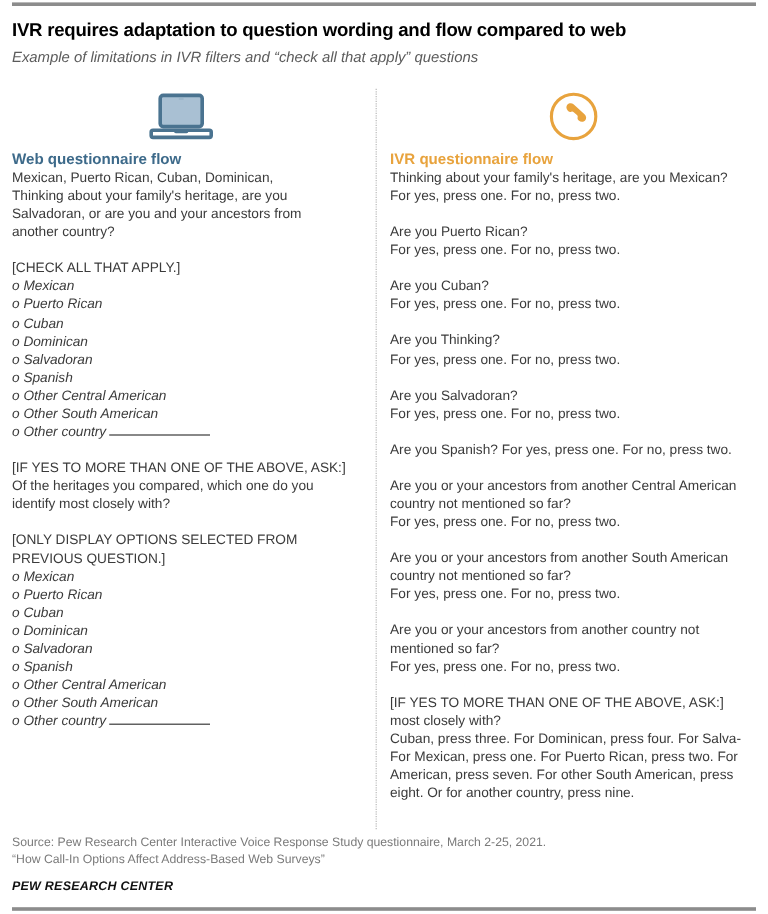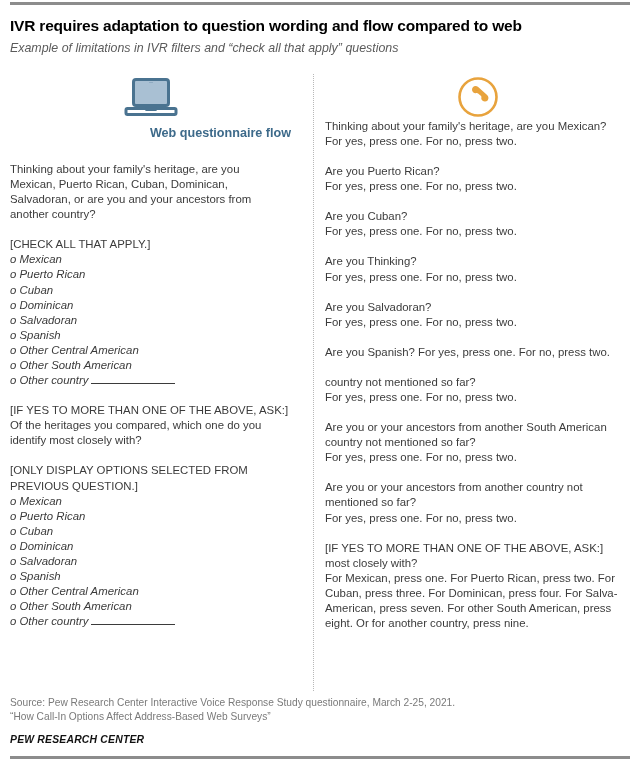--- a/index.html
+++ b/index.html
@@ -77,25 +77,25 @@
   }
 
   .icon-wrap {
     display: flex;
     justify-content: center;
     align-items: flex-end;
     height: 48px;
   }
 
   .col-head {
-    text-align: right;
+    text-align: left;
     font-size: 12.6px;
     font-weight: bold;
     margin-top: 7px;
-    margin-bottom: 22px;
+    margin-bottom: 2px;
   }
   .col-web .col-head { color: #3d6a8a; }
   .col-ivr .col-head { color: #e8a33d; }
 
   .body-text {
     font-size: 11.4px;
     line-height: 15.1px;
     color: #3b3b3b;
   }
   .block { margin-bottom: 15px; }
@@ -160,22 +160,22 @@
           <path d="M3.5 31.5 H50.5 a1.5 1.5 0 0 1 1.5 1.5 v3 a1.5 1.5 0 0 1 -1.5 1.5 H3.5
                    a1.5 1.5 0 0 1 -1.5 -1.5 v-3 a1.5 1.5 0 0 1 1.5 -1.5 z" fill="#ffffff" stroke="#4a7390" stroke-width="3"></path>
           <rect x="21" y="30.5" width="12" height="3.5" rx="1.5" ry="1.5" fill="#4a7390"></rect>
         </svg>
       </div>
       <div class="col-head">Web questionnaire flow</div>
 
       <div class="body-text">
 
         <div class="block">
+          <div class="line">Mexican, Puerto Rican, Cuban, Dominican,</div>
           <div class="line">Thinking about your family's heritage, are you</div>
-          <div class="line">Mexican, Puerto Rican, Cuban, Dominican,</div>
           <div class="line">Salvadoran, or are you and your ancestors from</div>
           <div class="line">another country?</div>
         </div>
 
         <div class="block">
           <div class="line">[CHECK ALL THAT APPLY.]</div>
           <div class="opt">o Mexican</div>
           <div class="opt">o Puerto Rican</div>
           <div class="opt">o Cuban</div>
           <div class="opt">o Dominican</div>
@@ -214,20 +214,21 @@
         <svg width="44" height="44" viewBox="0 0 44 44" aria-hidden="true">
           <circle cx="22" cy="22" r="18.5" fill="none" stroke="#e8a33d" stroke-width="2.6"></circle>
           <g transform="rotate(132 22 22)">
             <path d="M14.5 16.5 c0 -2.2 1.6 -3.9 3.6 -3.9 c2.0 0 3.6 1.7 3.6 3.9
                      c0 1.3 -0.6 2.1 -1.4 2.5 c-0.7 0.35 -1.0 0.9 -1.0 1.7
                      l0 3.6 c0 0.8 0.3 1.35 1.0 1.7 c0.8 0.4 1.4 1.2 1.4 2.5
                      c0 2.2 -1.6 3.9 -3.6 3.9 c-2.0 0 -3.6 -1.7 -3.6 -3.9 z" fill="#e8a33d"></path>
           </g>
         </svg>
       </div>
+      <div class="col-head">IVR questionnaire flow</div>
 
       <div class="body-text">
 
         <div class="block">
           <div class="line">Thinking about your family's heritage, are you Mexican?</div>
           <div class="line">For yes, press one. For no, press two.</div>
         </div>
 
         <div class="block">
           <div class="line">Are you Puerto Rican?</div>
@@ -247,41 +248,42 @@
         <div class="block">
           <div class="line">Are you Salvadoran?</div>
           <div class="line">For yes, press one. For no, press two.</div>
         </div>
 
         <div class="block">
           <div class="line">Are you Spanish? For yes, press one. For no, press two.</div>
         </div>
 
         <div class="block">
+          <div class="line">Are you or your ancestors from another Central American</div>
           <div class="line">country not mentioned so far?</div>
           <div class="line">For yes, press one. For no, press two.</div>
         </div>
 
         <div class="block">
           <div class="line">Are you or your ancestors from another South American</div>
           <div class="line">country not mentioned so far?</div>
           <div class="line">For yes, press one. For no, press two.</div>
         </div>
 
         <div class="block">
           <div class="line">Are you or your ancestors from another country not</div>
           <div class="line">mentioned so far?</div>
           <div class="line">For yes, press one. For no, press two.</div>
         </div>
 
         <div class="block">
           <div class="line">[IF YES TO MORE THAN ONE OF THE ABOVE, ASK:]</div>
           <div class="line">most closely with?</div>
+          <div class="line">Cuban, press three. For Dominican, press four. For Salva-</div>
           <div class="line">For Mexican, press one. For Puerto Rican, press two. For</div>
-          <div class="line">Cuban, press three. For Dominican, press four. For Salva-</div>
           <div class="line">American, press seven. For other South American, press</div>
           <div class="line">eight. Or for another country, press nine.</div>
         </div>
 
       </div>
     </div>
 
   </div>
 
   <div class="footer">

